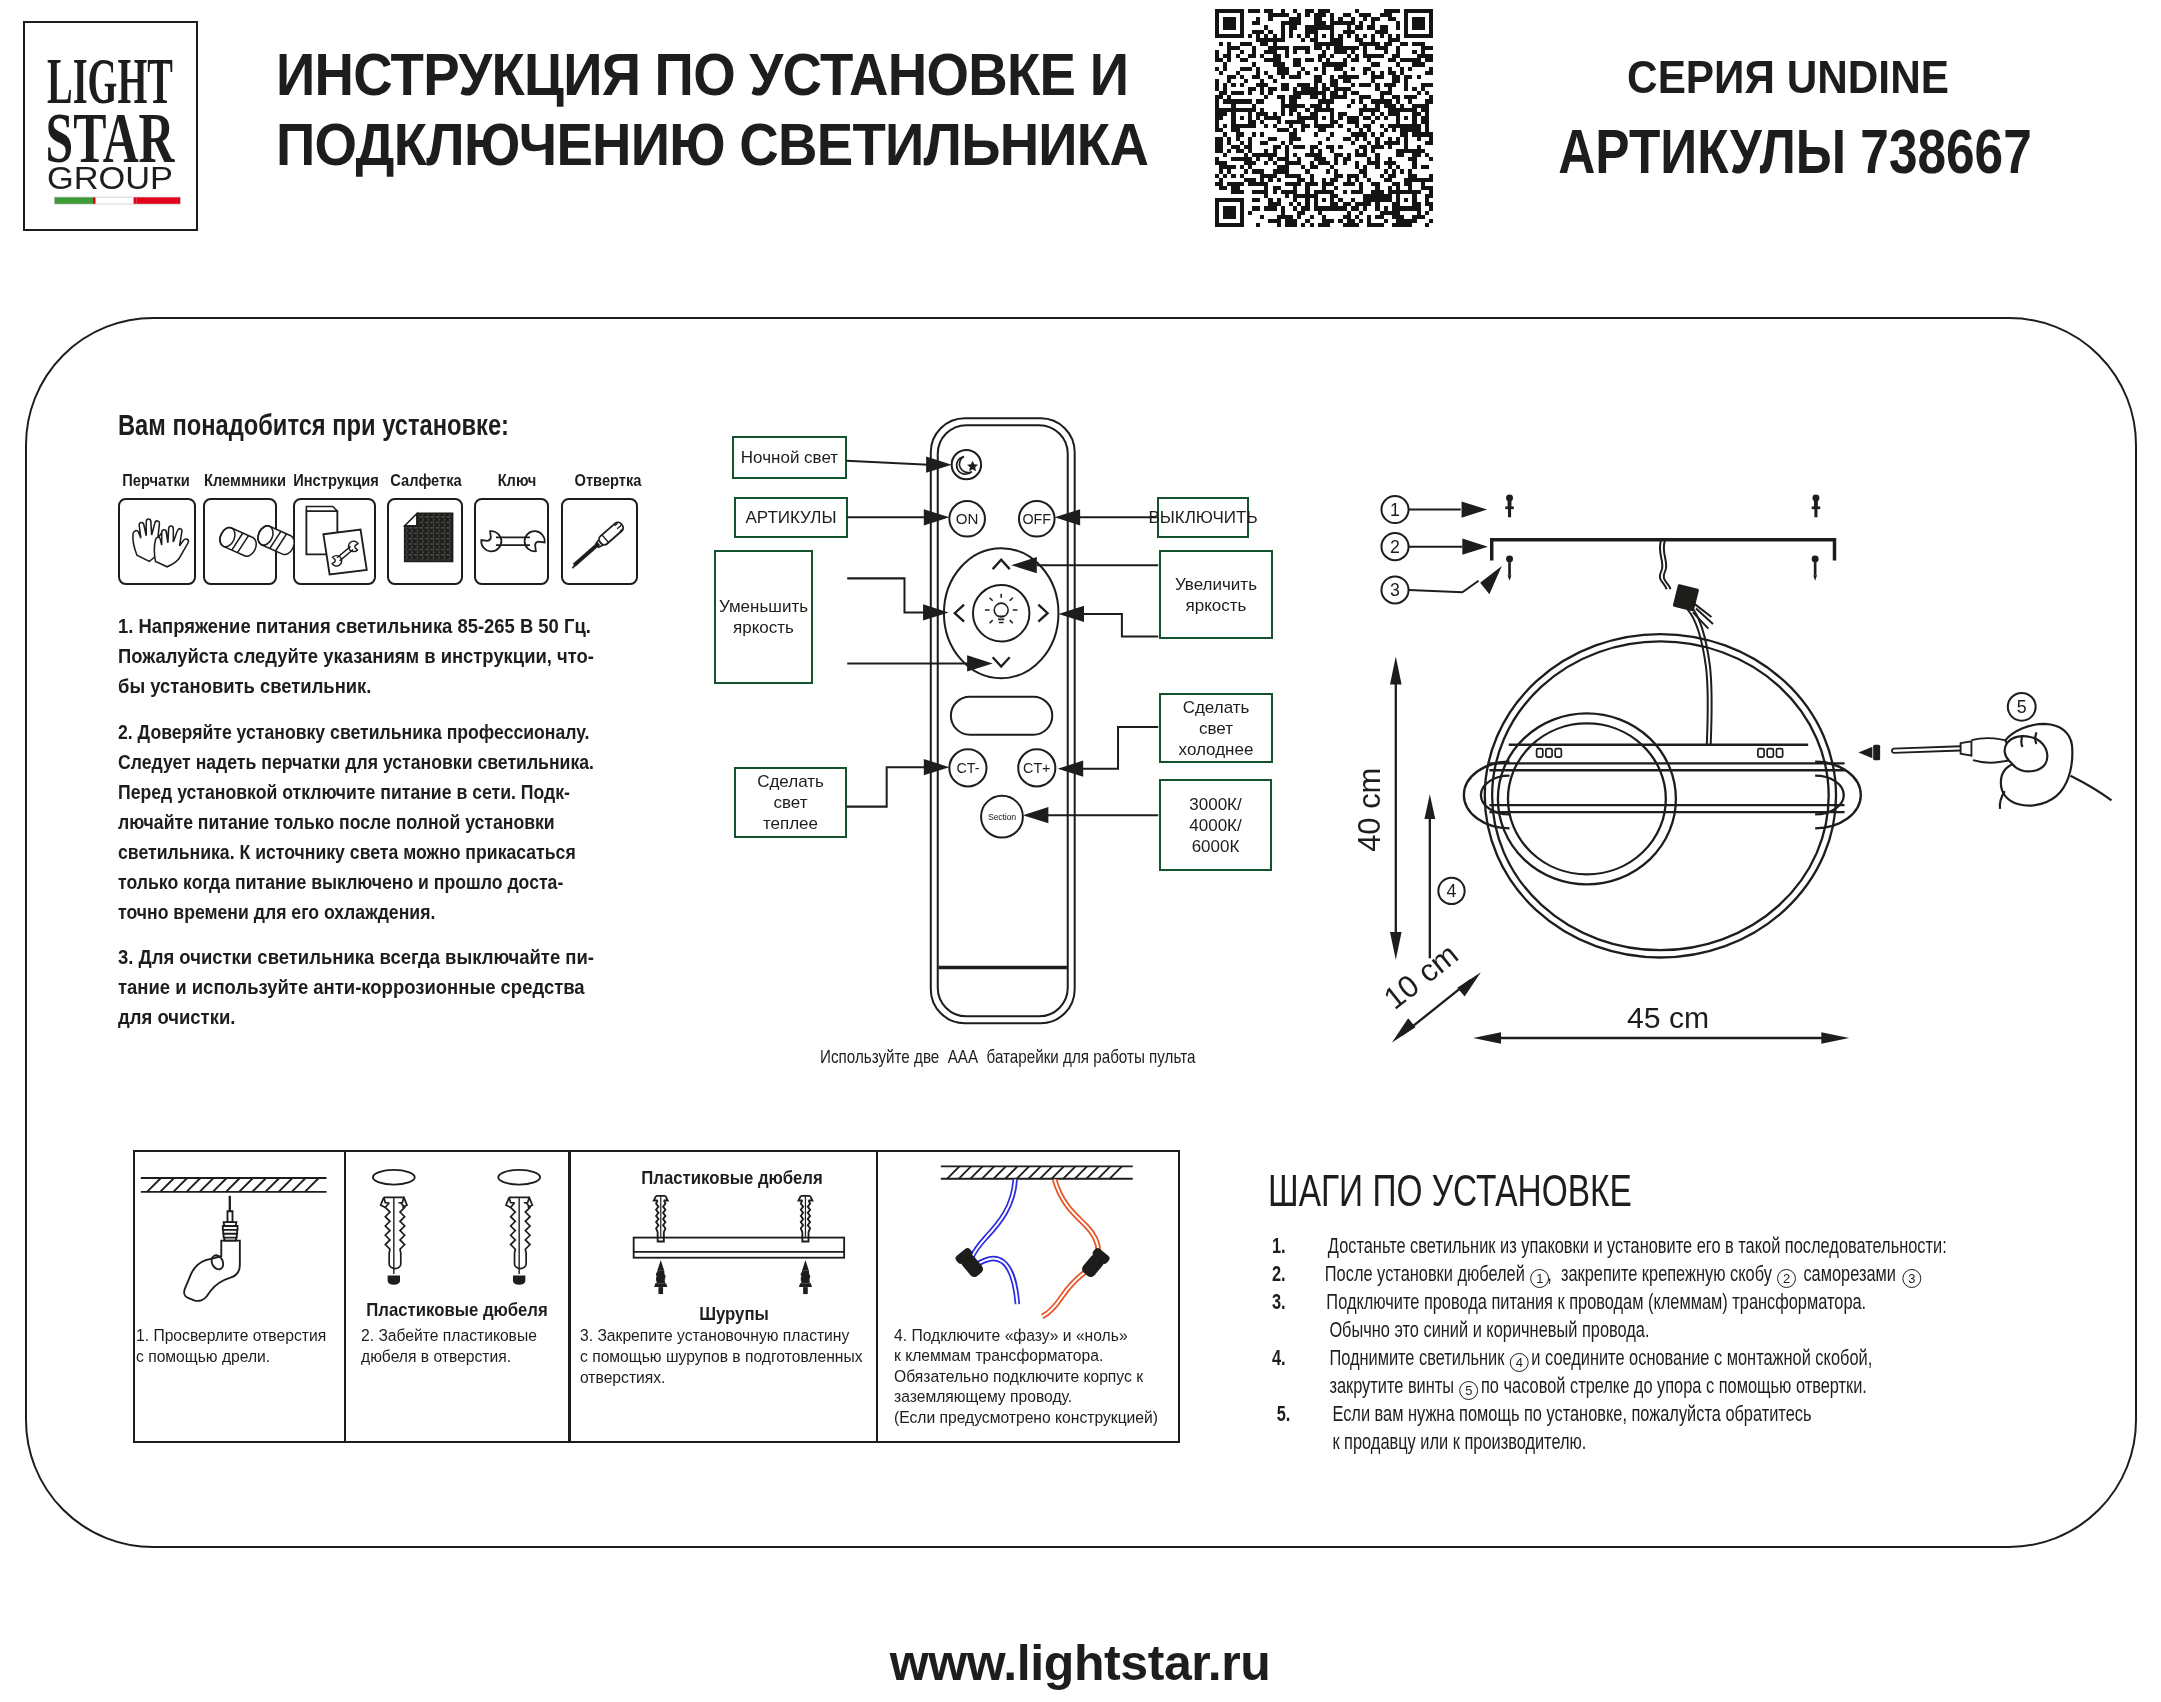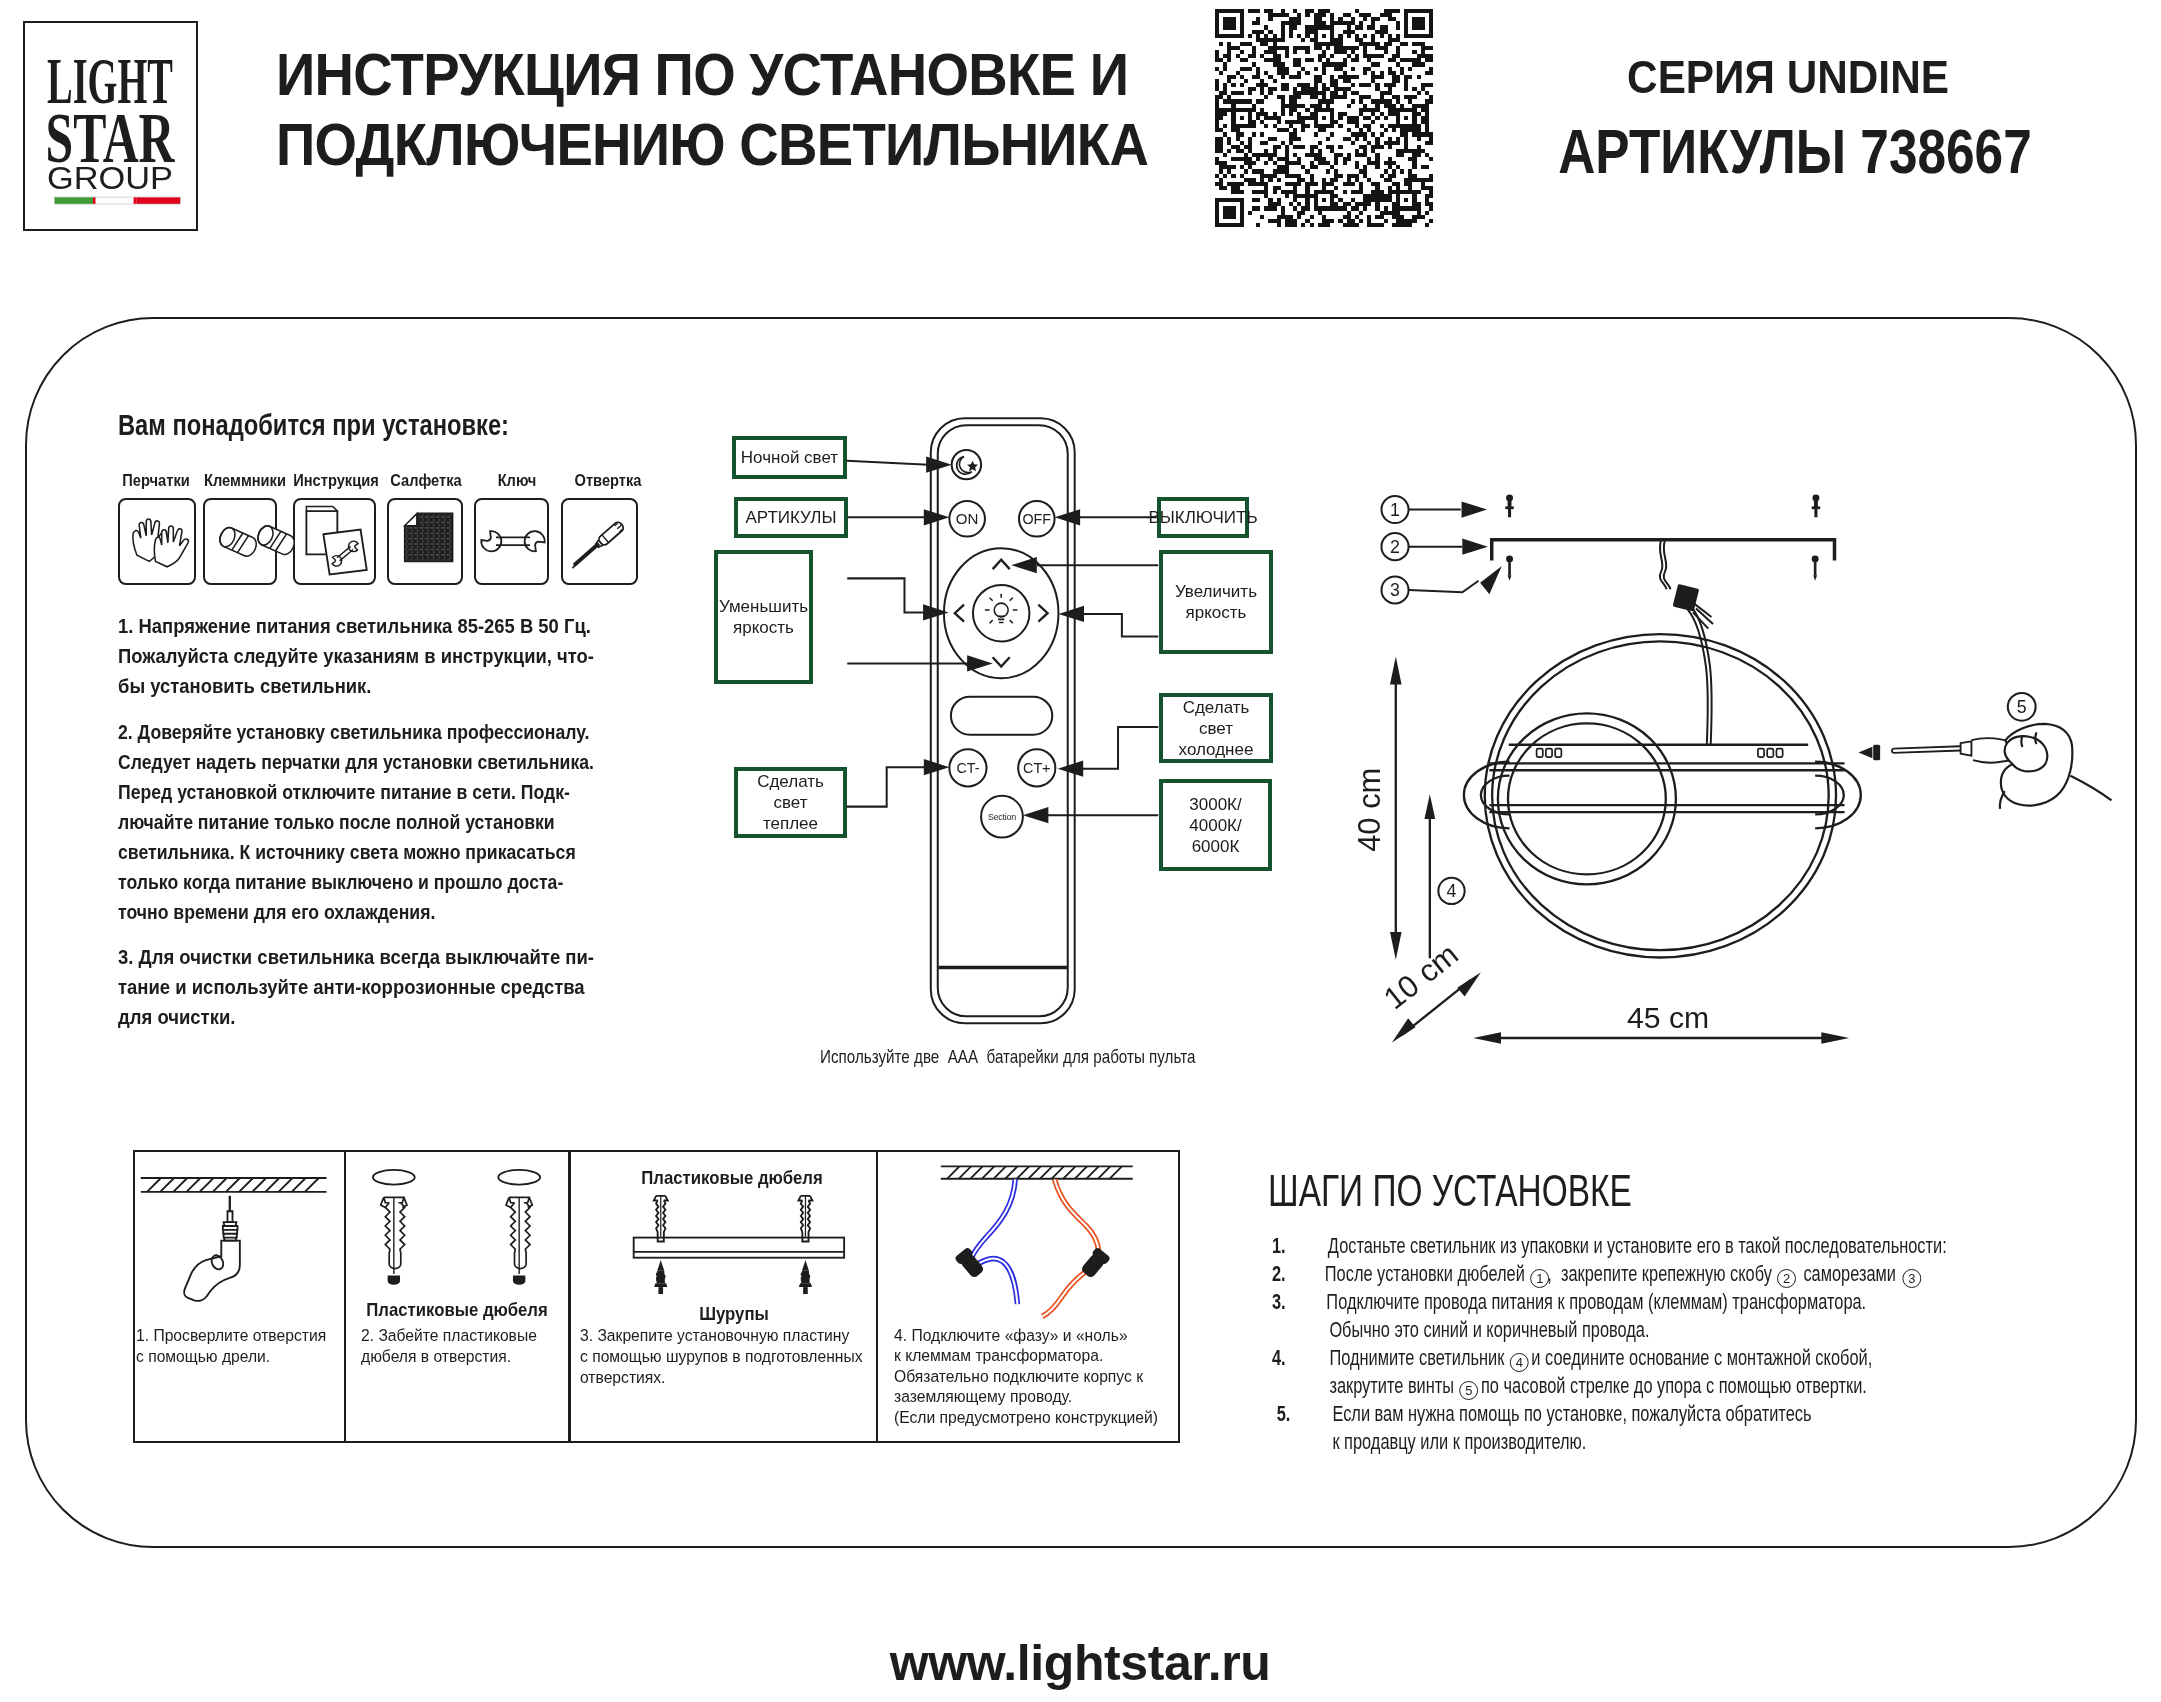--- a/index.html
+++ b/index.html
@@ -1,21 +1,21 @@
 <!DOCTYPE html>
 <html style="font-size:12.4px"><head><meta charset="utf-8">
 <style>
   html,body{margin:0;padding:0}
   body{width:2161px;height:1703px;background:#fff;position:relative;overflow:hidden;
        font-family:"Liberation Sans",sans-serif;color:#1d1d1b}
   .abs{position:absolute}
   .b{font-weight:bold}
   .box{position:absolute;border:2.3px solid #1d1d1b;box-sizing:border-box}
   svg{position:absolute;overflow:visible}
-  .lbl{position:absolute;border:4px solid #14532d;box-sizing:border-box;display:flex;align-items:center;justify-content:center;text-align:center;font-size:17px;line-height:21px;background:#fff}
+  .lbl{position:absolute;border:2px solid #14532d;box-sizing:border-box;display:flex;align-items:center;justify-content:center;text-align:center;font-size:17px;line-height:21px;background:#fff}
   .cn{display:inline-block;width:19.3px;height:19.3px;border:1.5px solid #1d1d1b;border-radius:50%;font-size:13px;line-height:17px;text-align:center;vertical-align:-1.5px;font-weight:normal;box-sizing:border-box;transform:scaleX(1.32)}
   .cap{transform-origin:0 0;white-space:nowrap;transform:scaleX(.9)}
 </style></head>
 <body>
 
 <div class="abs" style="left:23px;top:21px;width:175px;height:210px;border:2.3px solid #1d1d1b;box-sizing:border-box">
   <svg width="170" height="206" viewBox="0 0 220 266" style="left:0;top:0">
     <text x="110" y="103" text-anchor="middle" font-family="Liberation Serif" font-weight="bold" font-size="84" textLength="163" lengthAdjust="spacingAndGlyphs" fill="#1d1d1b">LIGHT</text>
     <text x="110" y="180" text-anchor="middle" font-family="Liberation Serif" font-weight="bold" font-size="92" textLength="167" lengthAdjust="spacingAndGlyphs" fill="#1d1d1b">STAR</text>
     <text x="110" y="214" text-anchor="middle" font-family="Liberation Sans" font-size="40" textLength="163" lengthAdjust="spacingAndGlyphs" fill="#1d1d1b">GROUP</text>
@@ -117,21 +117,21 @@
 
 <div class="abs b para" id="p1" style="left:118px;top:611px;font-size:21px;line-height:30px;white-space:nowrap;transform-origin:0 0;transform:scaleX(.877)">1. Напряжение питания светильника 85-265 В 50 Гц.<br>Пожалуйста следуйте указаниям в инструкции, что-<br>бы установить светильник.</div>
 <div class="abs b para" id="p2" style="left:118px;top:717px;font-size:21px;line-height:30px;white-space:nowrap;transform-origin:0 0;transform:scaleX(.84)">2. Доверяйте установку светильника профессионалу.<br>Следует надеть перчатки для установки светильника.<br>Перед установкой отключите питание в сети. Подк-<br>лючайте питание только после полной установки<br>светильника. К источнику света можно прикасаться<br>только когда питание выключено и прошло доста-<br>точно времени для его охлаждения.</div>
 <div class="abs b para" id="p3" style="left:118px;top:942px;font-size:21px;line-height:30px;white-space:nowrap;transform-origin:0 0;transform:scaleX(.88)">3. Для очистки светильника всегда выключайте пи-<br>тание и используйте анти-коррозионные средства<br>для очистки.</div>
 
 <div class="lbl" style="left:732px;top:436px;width:115px;height:43px">Ночной свет</div>
 <div class="lbl" style="left:734px;top:497px;width:114px;height:41px">АРТИКУЛЫ</div>
 <div class="lbl" style="left:714px;top:550px;width:99px;height:134px">Уменьшить<br>яркость</div>
 <div class="lbl" style="left:734px;top:767px;width:113px;height:71px">Сделать<br>свет<br>теплее</div>
 <div class="lbl" style="left:1157px;top:497px;width:92px;height:41px">ВЫКЛЮЧИТЬ</div>
-<div class="lbl" style="left:1159px;top:550px;width:114px;height:104px">Увеличить<br>яркость</div>
+<div class="lbl" style="left:1159px;top:550px;width:114px;height:89px">Увеличить<br>яркость</div>
 <div class="lbl" style="left:1159px;top:693px;width:114px;height:70px">Сделать<br>свет<br>холоднее</div>
 <div class="lbl" style="left:1159px;top:779px;width:113px;height:92px">3000К/<br>4000К/<br>6000К</div>
 
 <div class="abs" id="bat" style="left:820px;top:1046px;font-size:19px;white-space:nowrap;transform:scaleX(.80);transform-origin:0 0">Используйте две &nbsp;ААА&nbsp; батарейки для работы пульта</div>
 
 <svg style="left:0;top:0" width="2161" height="1703" viewBox="0 0 2793 2200" fill="none" stroke="#1d1d1b">
 
 <g stroke-width="2.6">
   <rect x="1203" y="540" width="186" height="782" rx="44"></rect>
   <rect x="1212" y="549" width="168" height="764" rx="37"></rect>

